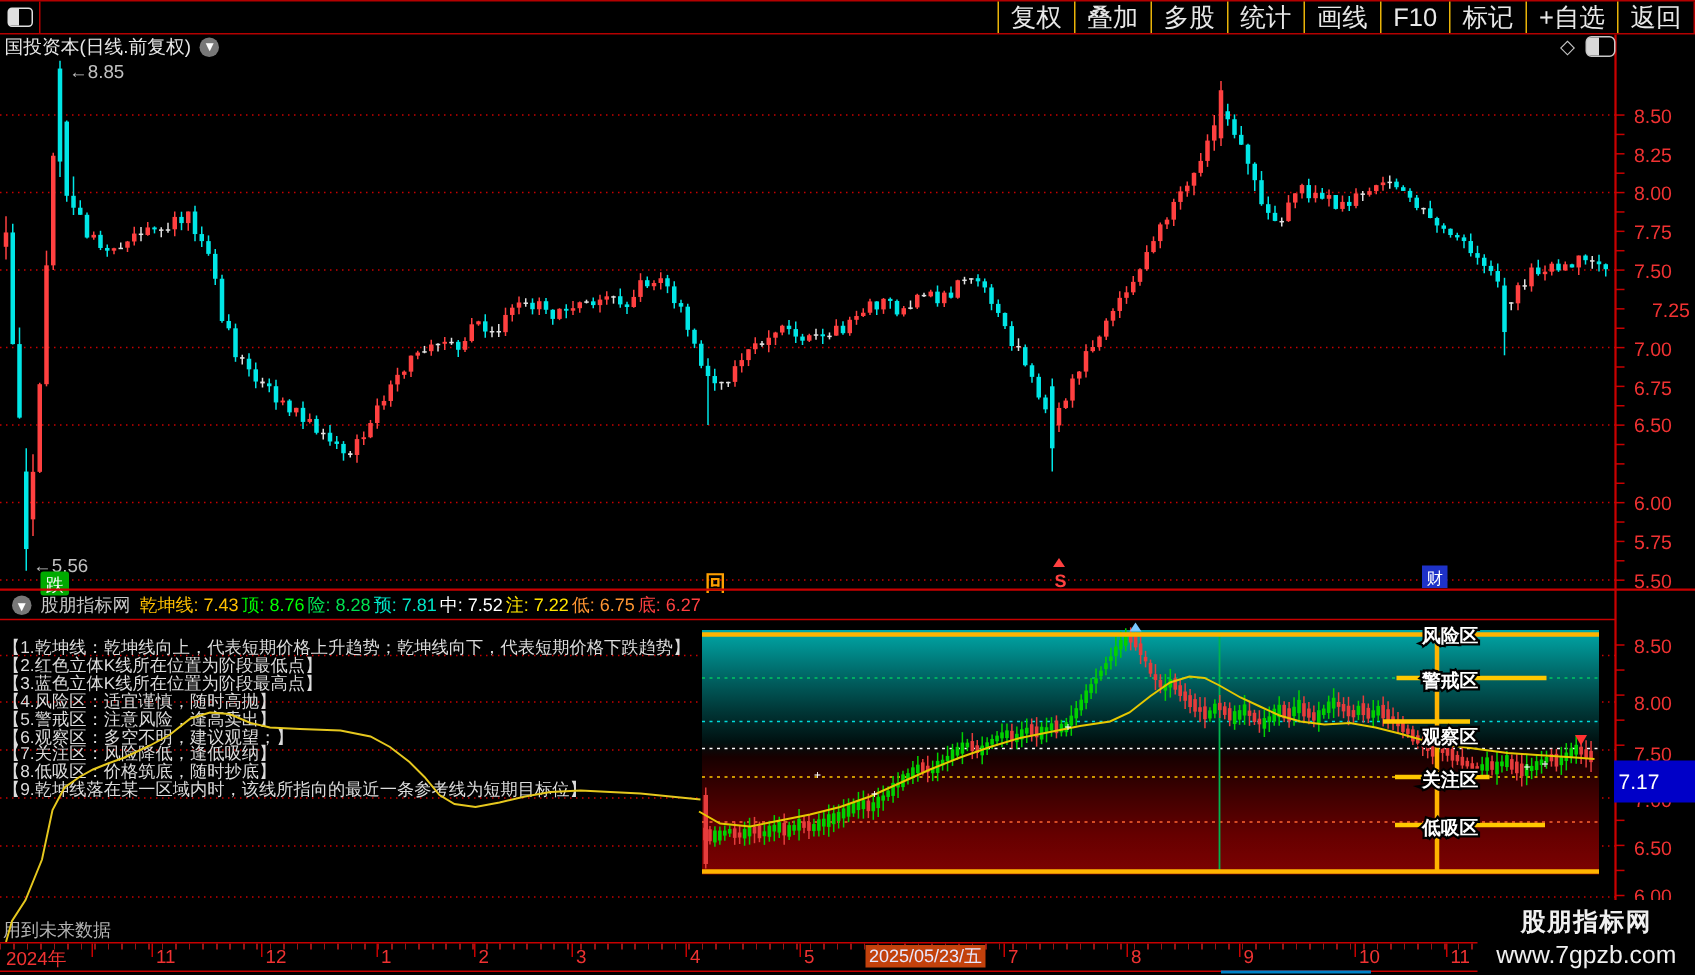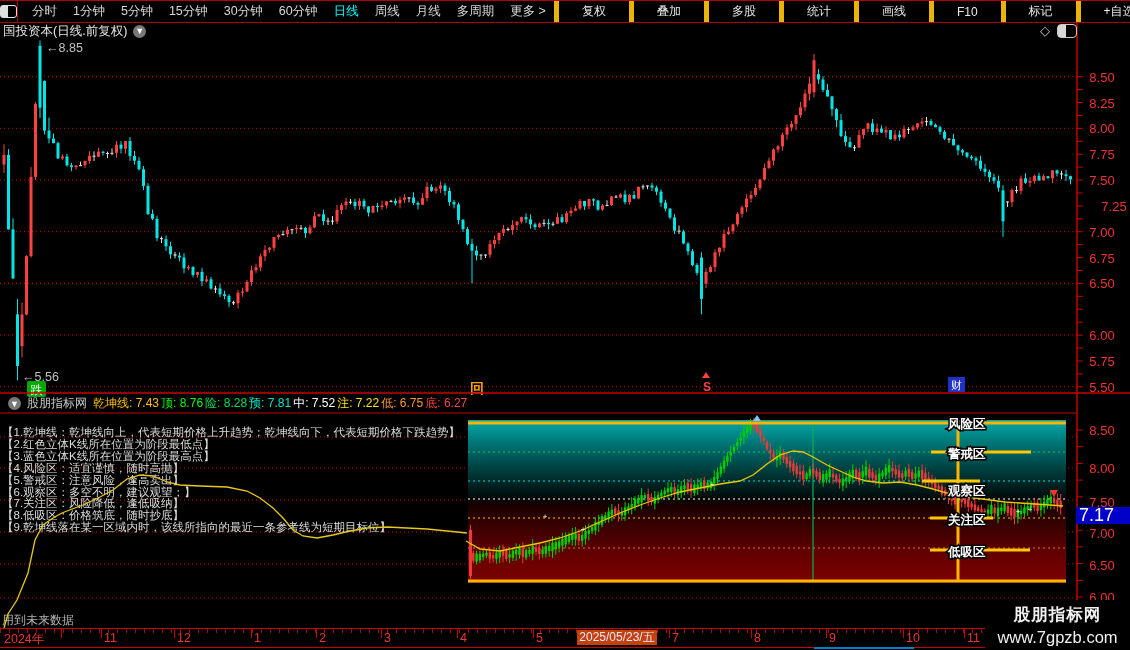--- a/index.html
+++ b/index.html
@@ -9,21 +9,21 @@
   .menubar{position:absolute;left:0;top:0;width:1130px;height:21px;background:#000;
            border-top:1px solid #b40000;border-bottom:1px solid #b40000;display:flex;align-items:center;z-index:8;}
   .app-icon{width:26px;height:21px;border-right:1px solid #b40000;display:flex;align-items:center;justify-content:center;cursor:pointer;}
   .ic-rect{display:inline-block;width:15px;height:11px;border:1px solid #e0e0e0;border-radius:3px;
            background:linear-gradient(90deg,#e0e0e0 0 7px,#000 7px);}
   .menu-items{display:flex;align-items:center;gap:0;padding-left:6px;}
   .menu-item{color:#d8d8d8;font-size:12.5px;padding:0 8px;cursor:pointer;white-space:nowrap;}
   .menu-item.active{color:#00ffff;}
   .spacer{flex:1;}
   .right-buttons{display:flex;align-items:stretch;height:21px;}
-  .tb-btn{color:#e8e8e8;font-size:12px;padding:0 23px;border-left:5px solid #eab308;display:flex;align-items:center;cursor:pointer;white-space:nowrap;}
+  .tb-btn{color:#e8e8e8;font-size:17px;padding:0 8px;border-left:1px solid #eab308;display:flex;align-items:center;cursor:pointer;white-space:nowrap;}
   .tb-btn:last-child{border-right:1px solid #b40000;text-align:right;}
   
   .titlebar{position:absolute;left:0;top:22px;width:960px;height:18px;display:flex;align-items:center;z-index:8;text-align:center;}
   .title-text{color:#e8e8e8;font-size:12.5px;margin-left:3px;}
   .chev-circle{width:13px;height:13px;border-radius:50%;background:#787878;color:#fff;font-size:9px;
                display:inline-flex;align-items:center;justify-content:center;margin-left:6px;cursor:pointer;}
   .win-icons{position:absolute;left:1040px;top:1px;display:flex;gap:7px;align-items:center;}
   .diamond{color:#c8c8c8;font-size:13px;cursor:pointer;}
   .split-sq{display:inline-block;width:18px;height:12px;border:1px solid #c8c8c8;border-radius:4px;
             background:linear-gradient(90deg,#d8d8d8 0 8px,#000 8px);cursor:pointer;}
@@ -34,22 +34,22 @@
   .ind-header{position:absolute;left:2px;top:396px;height:15px;display:flex;align-items:center;gap:6px;z-index:4;font-size:12px;white-space:nowrap;}
   .ind-src{color:#c8c8c8;}
   .ind-field{margin-right:2px;}
   
   #desc-lines{position:absolute;left:2px;top:427px;width:478px;z-index:2;color:#dcdcdc;
               font-size:11.5px;line-height:11.9px;letter-spacing:0;}
   .future-note{position:absolute;left:2px;top:612px;color:#b4b4b4;font-size:12px;z-index:2;}
   
   #axis-col{position:absolute;left:1078px;top:22px;width:52px;height:606px;z-index:4;}
   .ax-label{position:absolute;left:0;width:48px;text-align:center;color:#f03232;font-size:13px;}
-  .cur-box{position:absolute;left:-2px;width:54px;height:17px;background:#0000c8;color:#ffffff;
-           font-size:18px;display:flex;align-items:center;padding-left:3px;box-sizing:border-box;}
+  .cur-box{position:absolute;left:-2px;width:54px;height:28px;background:#0000c8;color:#ffffff;
+           font-size:14px;display:flex;align-items:center;padding-left:3px;box-sizing:border-box;}
   
   #date-axis{position:absolute;left:0;top:628px;width:1130px;height:20px;background:#000;z-index:5;}
   .da-topline{position:absolute;left:0;top:0;width:986px;height:1px;background:#c80000;}
   .da-botline{position:absolute;left:0;top:19px;width:986px;height:1px;background:#c80000;}
   .da-ticks{position:absolute;left:0;top:1px;width:986px;height:4px;
             background:repeating-linear-gradient(90deg,#961414 0 1px,transparent 1px 9px);}
   .da-month{position:absolute;top:3px;color:#f03232;font-size:12.5px;}
   .da-tick-tall{position:absolute;top:1px;width:1px;height:9px;background:#c80000;}
   .da-selected{position:absolute;left:577px;top:2px;width:80px;height:15px;background:#c2410c;color:#e8e8ff;
                font-size:12px;display:flex;align-items:center;justify-content:center;z-index:2;cursor:pointer;}
@@ -61,33 +61,20 @@
   .scroll-dash{position:absolute;left:814px;top:647px;width:100px;height:2px;background:#0082c8;z-index:6;}
 </style>
 </head>
 <body>
 
 <div id="root">
 
   <div class="menubar">
     <div class="app-icon">
         <span class="ic-rect"></span>
-      </div>
-    <div class="menu-items" id="menu-items">
-        <span class="menu-item">分时</span>
-        <span class="menu-item">1分钟</span>
-        <span class="menu-item">5分钟</span>
-        <span class="menu-item">15分钟</span>
-        <span class="menu-item">30分钟</span>
-        <span class="menu-item">60分钟</span>
-        <span class="menu-item active">日线</span>
-        <span class="menu-item">周线</span>
-        <span class="menu-item">月线</span>
-        <span class="menu-item">多周期</span>
-        <span class="menu-item">更多 &gt;</span>
       </div>
     <div class="spacer"></div>
     <div class="right-buttons" id="right-buttons">
         <span class="tb-btn">复权</span>
         <span class="tb-btn">叠加</span>
         <span class="tb-btn">多股</span>
         <span class="tb-btn">统计</span>
         <span class="tb-btn">画线</span>
         <span class="tb-btn">F10</span>
         <span class="tb-btn">标记</span>

